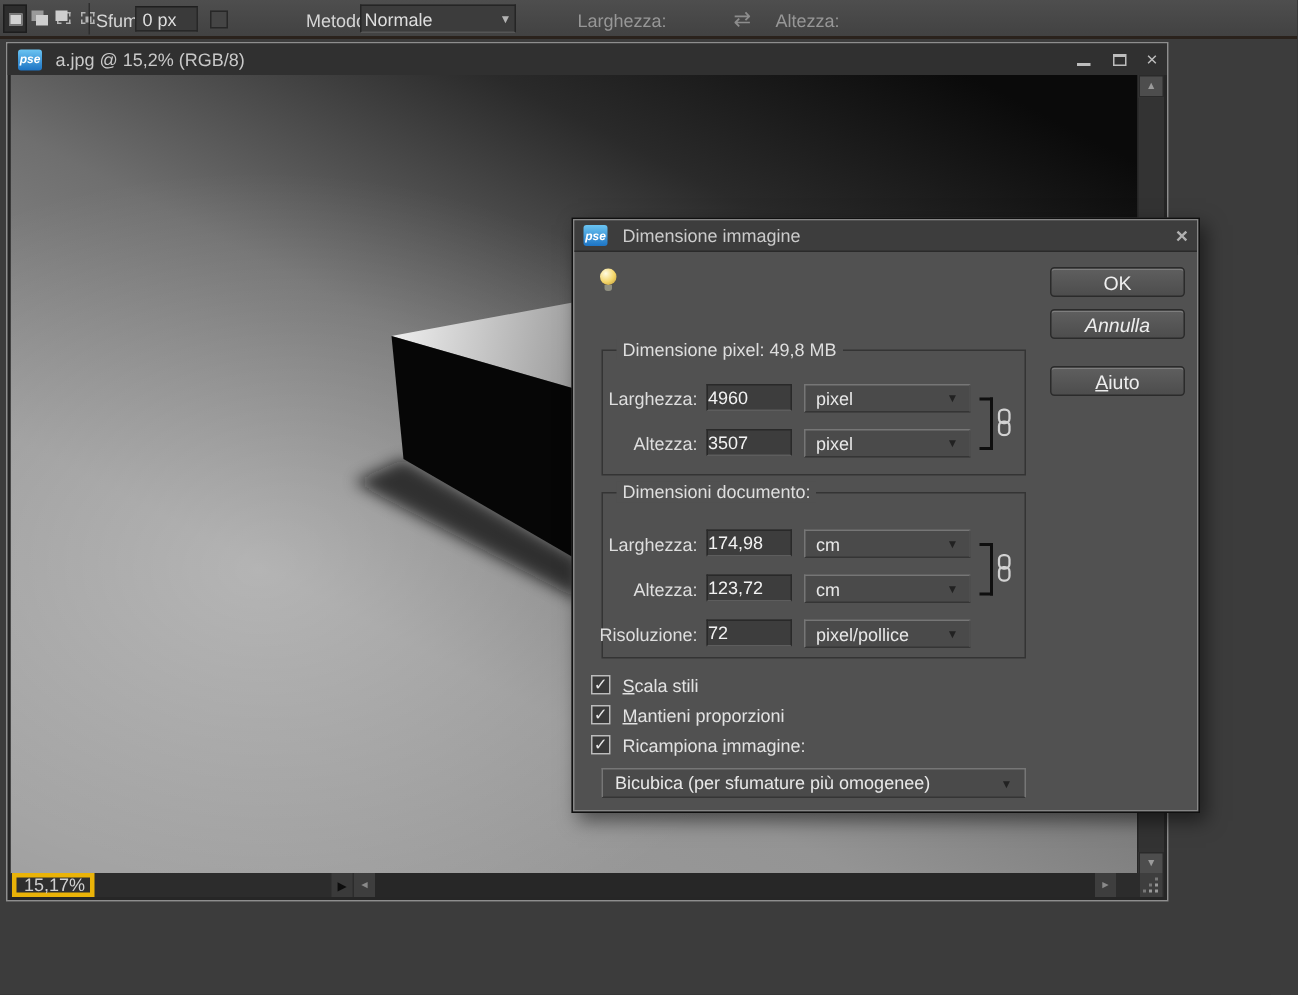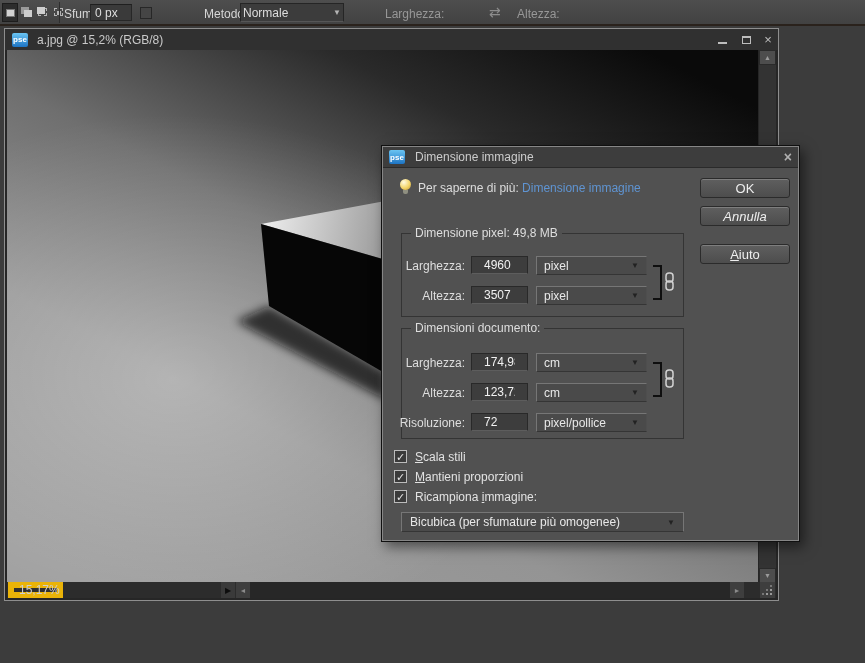--- a/index.html
+++ b/index.html
@@ -48,40 +48,40 @@
     background:#262626; border:1px solid #8e8e8e;
   }
   #doc-titlebar {
     position:absolute; left:0; top:0; width:100%; height:21px;
     background:#303030; display:flex; align-items:center;
   }
   .pse-icon {
     width:16px; height:14px; border-radius:2px; flex:0 0 auto;
     background:linear-gradient(180deg,#6ac4f2,#1d74c4);
     color:#fff; font-size:8px; font-weight:bold;
-    display:flex; align-items:center; justify-content:center;
+    display:flex; align-items:center; justify-content:center;font-style:italic;
   }
   #doc-titlebar .pse-icon { margin-left:7px; }
   #doc-title { margin-left:9px; color:#c9c9c9; }
   .winctl { position:absolute; top:0; height:21px; width:22px; color:#bdbdbd;
     display:flex; align-items:center; justify-content:center; font-size:12px; }
   #btn-min { left:706px; } #btn-max { left:730px; } #btn-close-doc { left:752px; font-size:13px; }
   #btn-min span { display:block; width:9px; height:2px; background:#bdbdbd; margin-top:7px; }
   #btn-max span { display:block; width:9px; height:8px; border:1px solid #bdbdbd; border-top-width:2px; }
   
   #canvas-wrap { position:absolute; left:2px; top:21px; width:751px; height:533px; }
   
   .vscroll { position:absolute; left:754px; top:21px; width:17px; height:533px; background:#333333; }
   .vscroll .sbtn { position:absolute; left:0; width:17px; height:15px; background:#4d4d4d;
     border:1px solid #2a2a2a; color:#9b9b9b; font-size:7px; display:flex; align-items:center; justify-content:center; }
   .vscroll .up { top:0; } .vscroll .down { bottom:0; }
   
   #statusbar { position:absolute; left:2px; bottom:2px; width:769px; height:16px; background:#2c2c2c; }
   #zoom-box { position:absolute; left:1px; top:0; width:55px; height:16px; background:#2f2f2f;
-    border:6px solid #eab308; color:#cfcfcf; display:flex; align-items:center; padding-left:5px; }
+    border:3px solid #eab308; color:#cfcfcf; display:flex; align-items:center; padding-left:5px; }
   #dims-box { position:absolute; left:58px; top:0; width:155px; height:16px; background:#3a3a3a;
     color:#cfcfcf; display:flex; align-items:center; justify-content:center; font-size:11px; }
   #status-flyout { position:absolute; left:214px; top:0; width:14px; height:16px; background:#3a3a3a;
     color:#0d0d0d; font-size:8px; display:flex; align-items:center; justify-content:center; }
   #hscroll { position:absolute; left:229px; top:0; width:508px; height:16px; background:#272727; }
   #hscroll .sbtn { position:absolute; top:0; width:14px; height:16px; background:#3e3e3e;
     color:#8a8a8a; font-size:7px; display:flex; align-items:center; justify-content:center; }
   #hscroll .left { left:0; } #hscroll .right { right:0; }
   #grip { position:absolute; right:1px; bottom:0; width:15px; height:16px; background:#3e3e3e; }
   #grip i { position:absolute; right:3px; bottom:3px; width:2px; height:2px; background:#999;
@@ -116,21 +116,21 @@
   .u { text-decoration:underline; }
   .grp { position:absolute; left:19px; width:283px; border:1px solid #343434; }
   #grp-pixel { top:87px; height:84px; }
   #grp-doc { top:182px; height:111px; }
   .grp-legend { position:absolute; top:-8px; left:9px; background:#515151; padding:0 4px; color:#dedede; white-space:nowrap;text-align:right; }
   .row { position:absolute; left:0; width:281px; height:19px; }
   .row .rlabel { position:absolute; right:218px; top:3px; color:#dedede; white-space:nowrap; }
   .row input {
     position:absolute; left:69px; top:0; width:57px; height:18px;
     background:#3d3d3d; border:1px solid #292929; border-bottom-color:#5d5d5d;
-    color:#f2f2f2; font-family:"Liberation Sans",sans-serif; font-size:12px; padding:0 12px;
+    color:#f2f2f2; font-family:"Liberation Sans",sans-serif; font-size:12px; padding:0 0;
   }
   .unit-dd {
     position:absolute; left:134px; top:0; width:111px; height:19px;
     background:#4a4a4a; border:1px solid #767676; border-bottom-color:#353535; border-right-color:#4e4e4e;
     display:flex; align-items:center; padding:0 7px; color:#e8e8e8;
   }
   .unit-dd .dd-arrow { margin-left:auto; font-size:8px; color:#222; }
   .link-bracket { position:absolute; left:251px; width:9px;
     border:2px solid #0f0f0f; border-left:none; }
   #grp-pixel .link-bracket { top:31px; height:35px; }
@@ -249,24 +249,20 @@
   </div>
 
   <div id="dialog">
     <div id="dlg-titlebar">
       <span class="pse-icon">pse</span>
       <span id="dlg-title">Dimensione immagine</span>
       <span id="dlg-close">×</span>
     </div>
 
     <span class="bulb"></span>
-    <div id="learn-row">
-      <span>Per saperne di più:</span>
-      <span id="learn-link">Dimensione immagine</span>
-    </div>
 
     <div class="dlg-btn" id="btn-ok">OK</div>
     <div class="dlg-btn" id="btn-annulla">Annulla</div>
     <div class="dlg-btn" id="btn-aiuto">
         <span><span class="u">A</span><span>iuto</span></span>
       </div>
 
     <div class="grp" id="grp-pixel">
       <span class="grp-legend">Dimensione pixel: 49,8 MB</span>
       <div class="row" style="top:22px;">

